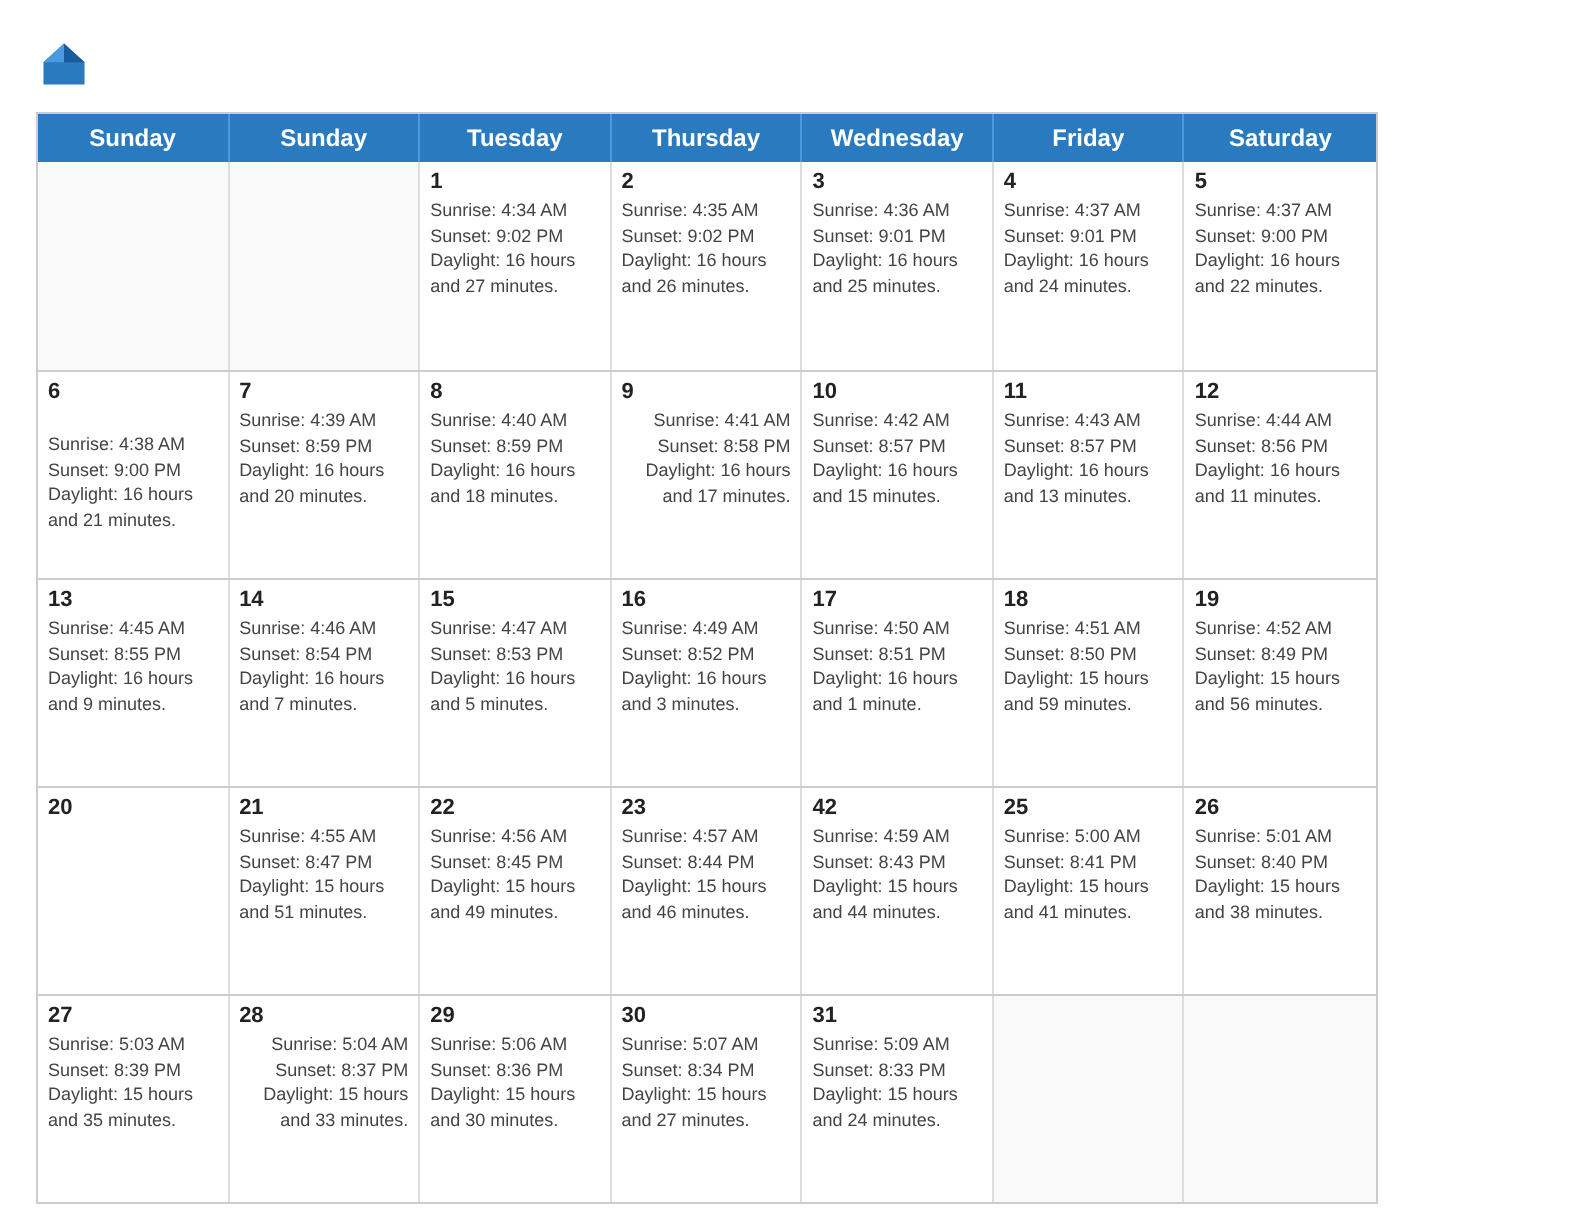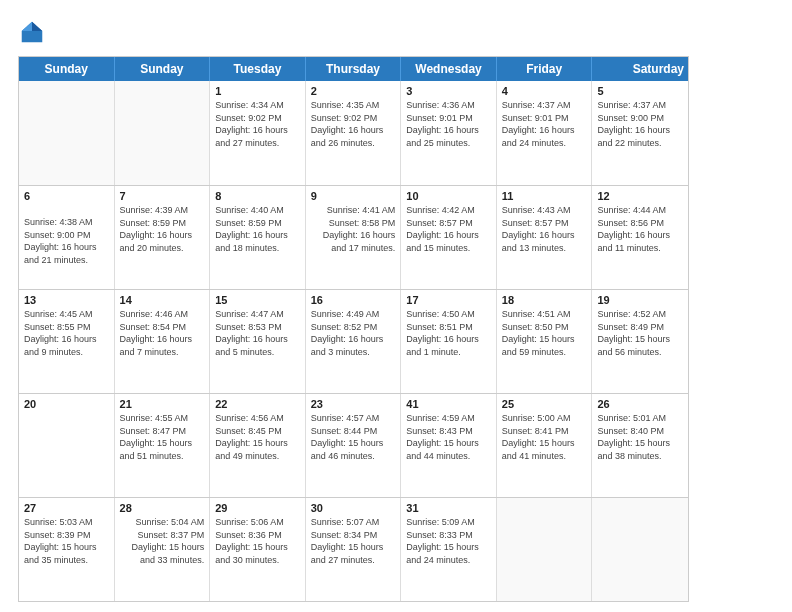--- a/index.html
+++ b/index.html
@@ -72,21 +72,21 @@
       background: #2a7abf;
     }
     .cal-header-cell {
       color: #fff;
       font-size: 12px;
       font-weight: bold;
       padding: 5px 4px;
       text-align: center;
       border-right: 1px solid #4a9adf;
     }
-    .cal-header-cell:last-child { border-right: none; text-align: right; }
+    .cal-header-cell:last-child { border-right: none; }
     .cal-body {
       display: grid;
       grid-template-rows: repeat(5, 1fr);
       flex: 1;
     }
     .cal-week {
       display: grid;
       grid-template-columns: repeat(7, 1fr);
       border-top: 1px solid #ccc;
     }
@@ -285,21 +285,21 @@
 Sunset: 8:45 PM
 Daylight: 15 hours and 49 minutes.</div>
           </div>
           <div class="cal-cell">
             <div class="day-num">23</div>
             <div class="day-info" style="white-space: pre-line;">Sunrise: 4:57 AM
 Sunset: 8:44 PM
 Daylight: 15 hours and 46 minutes.</div>
           </div>
           <div class="cal-cell">
-            <div class="day-num">41</div>
+            <div class="day-num">42</div>
             <div class="day-info" style="white-space: pre-line;">Sunrise: 4:59 AM
 Sunset: 8:43 PM
 Daylight: 15 hours and 44 minutes.</div>
           </div>
           <div class="cal-cell">
             <div class="day-num">25</div>
             <div class="day-info" style="white-space: pre-line;">Sunrise: 5:00 AM
 Sunset: 8:41 PM
 Daylight: 15 hours and 41 minutes.</div>
           </div>

